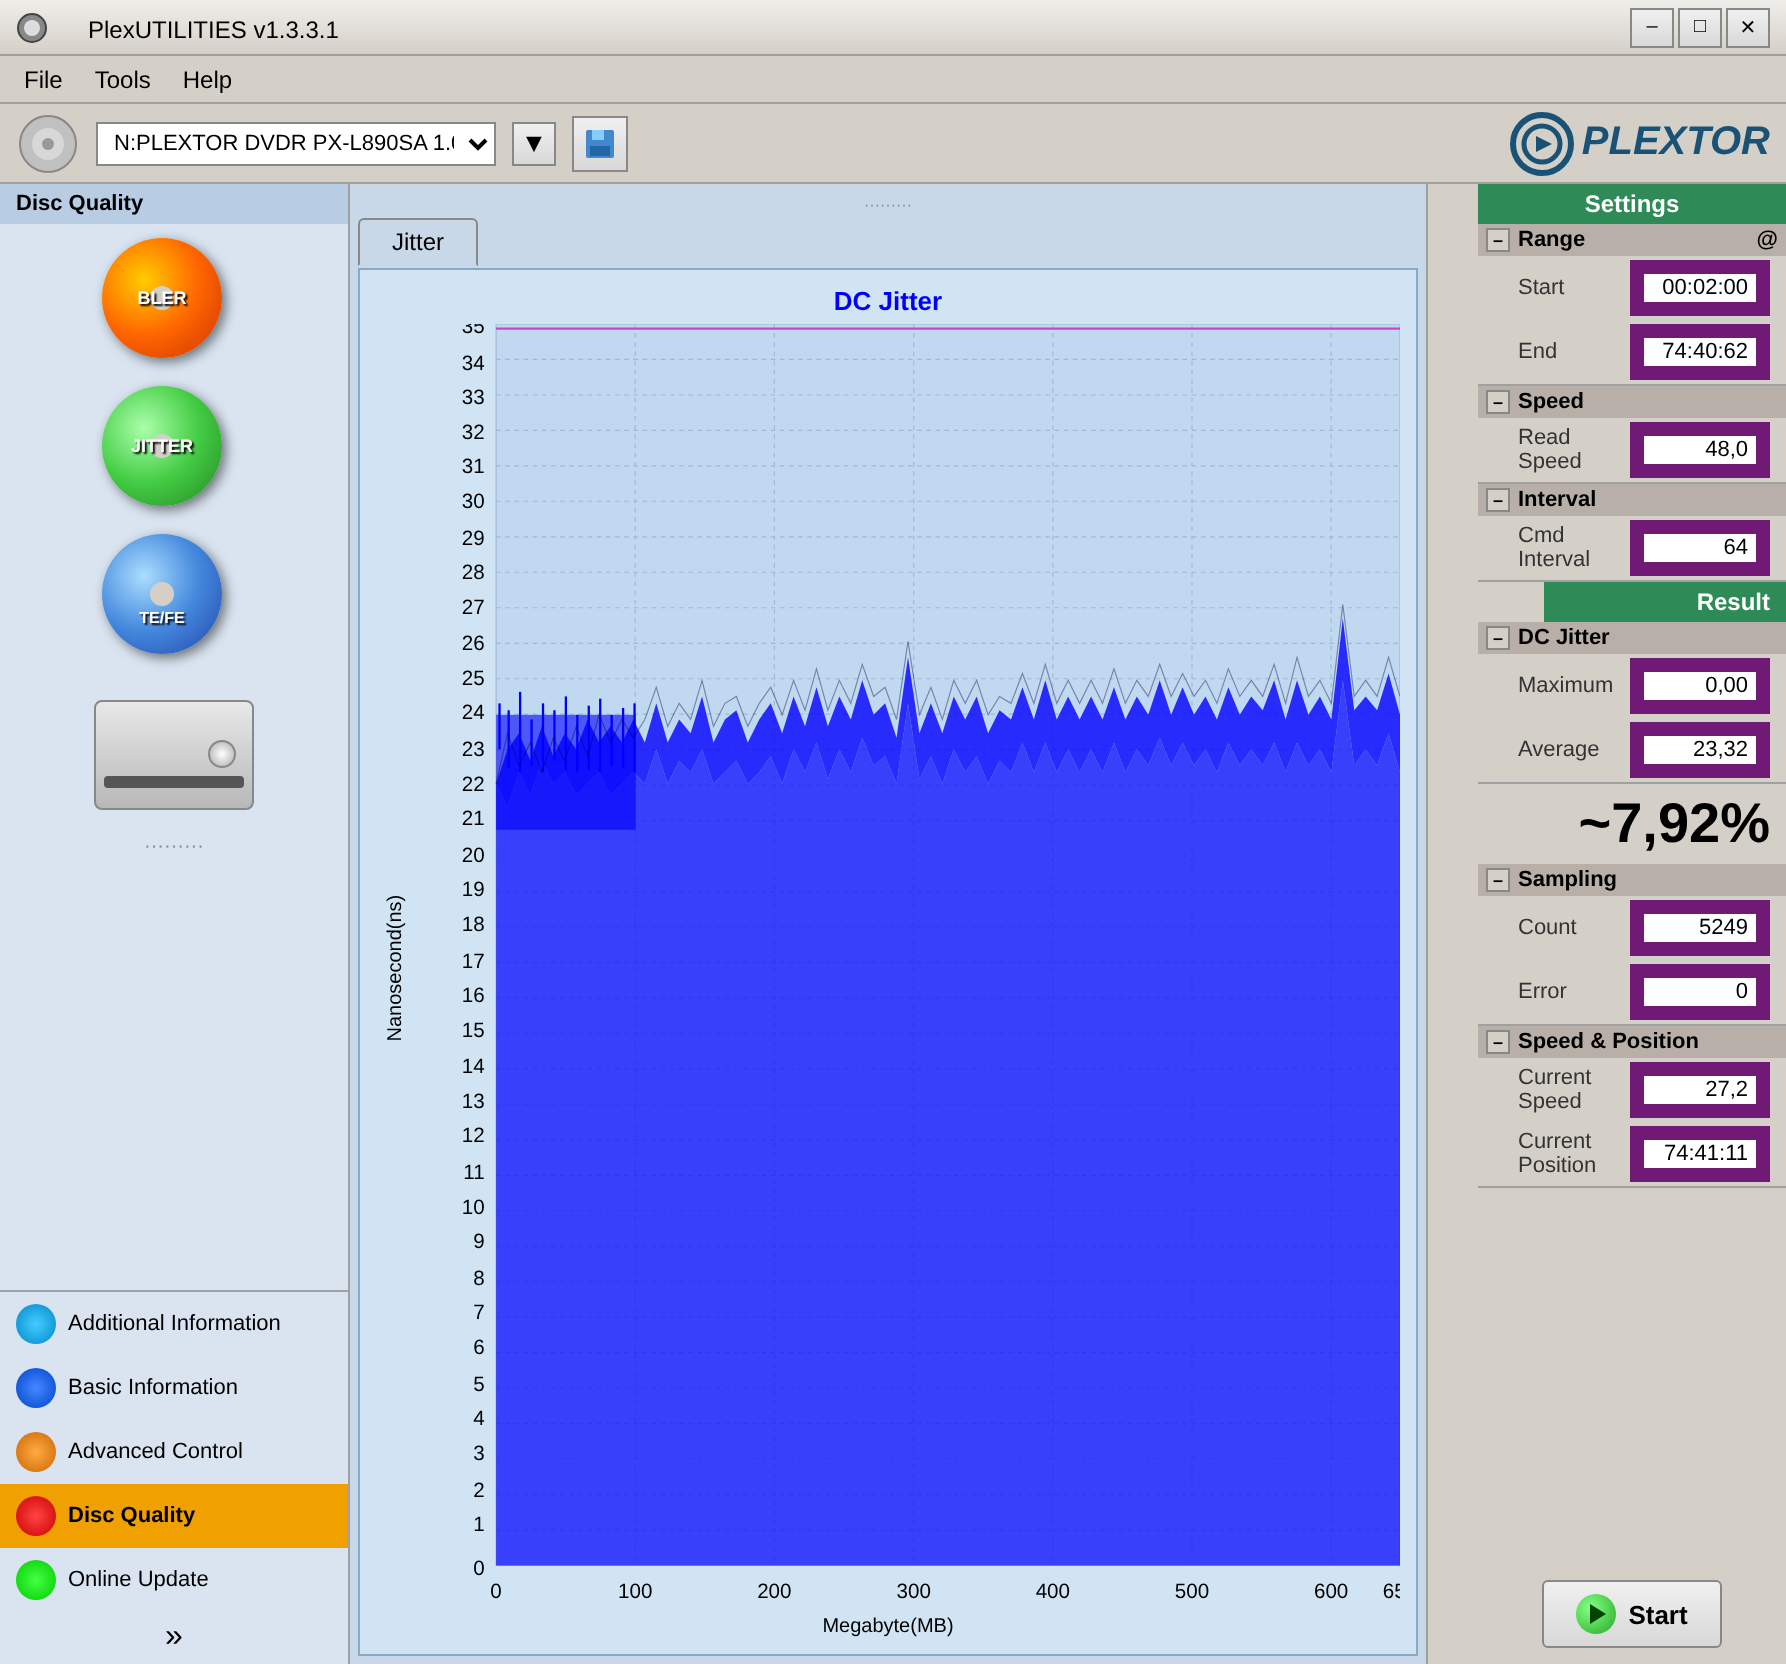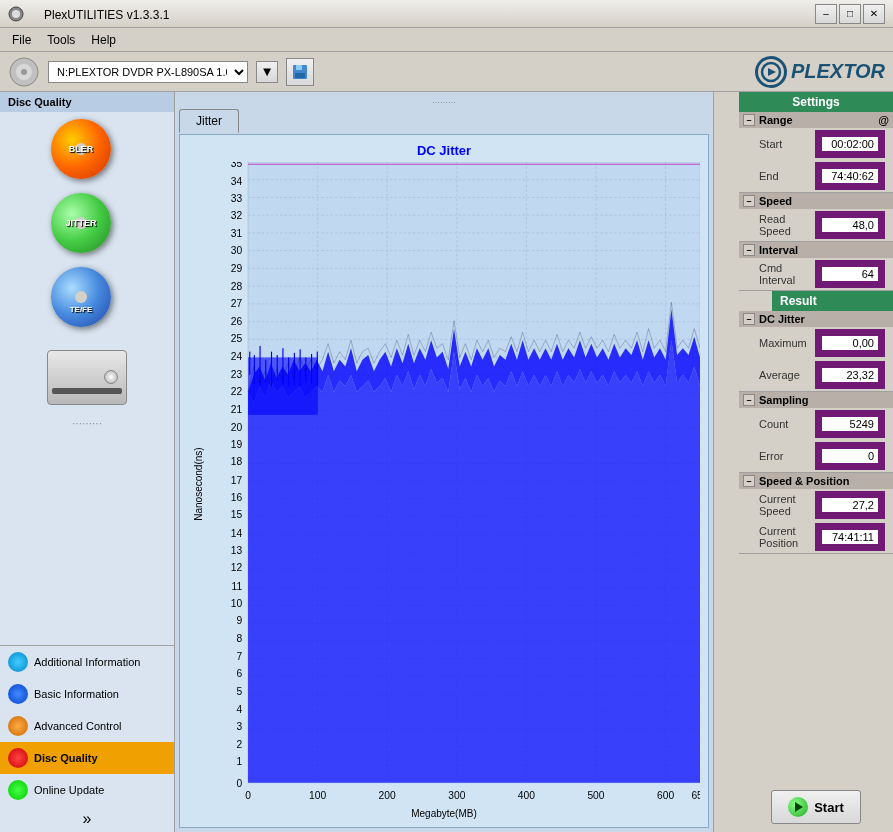--- a/index.html
+++ b/index.html
@@ -359,21 +359,21 @@
       text-align: right;
       font-size: 11px;
     }
 
     .result-header {
       background: #2e8b57;
       color: white;
       font-weight: bold;
       padding: 3px 8px;
       font-size: 12px;
-      text-align: left;
+      text-align: right;
       margin-left: 33px;
     }
 
     .big-value {
       font-size: 28px;
       font-weight: bold;
       color: #000;
       text-align: right;
       padding: 4px 8px;
     }
@@ -790,20 +790,21 @@
       <div class="settings-row">
         <span class="settings-label">Maximum</span>
         <span class="settings-value">0,00</span>
       </div>
       <div class="settings-row">
         <span class="settings-label">Average</span>
         <span class="settings-value">23,32</span>
       </div>
     </div>
 
+    <div class="big-value">~7,92%</div>
 
     <div class="settings-section">
       <div class="settings-section-row">
         <div class="collapse-btn">–</div>
         <span>Sampling</span>
       </div>
       <div class="settings-row">
         <span class="settings-label">Count</span>
         <span class="settings-value">5249</span>
       </div>

